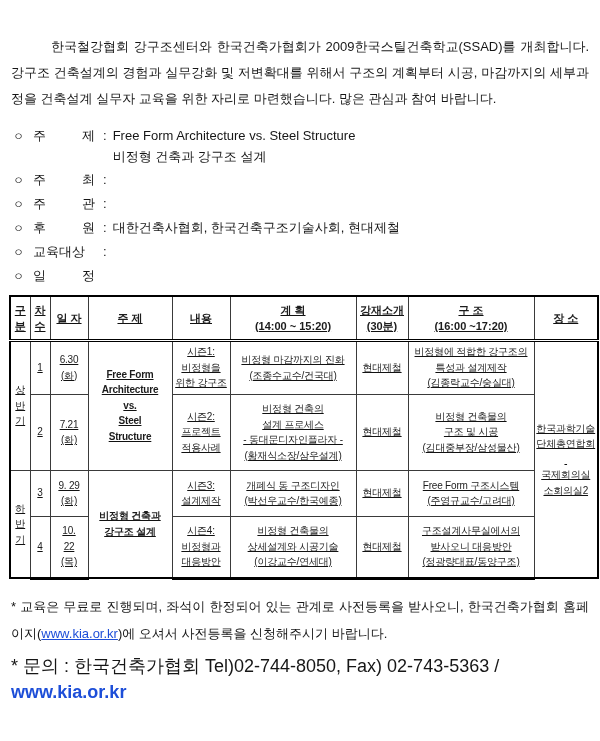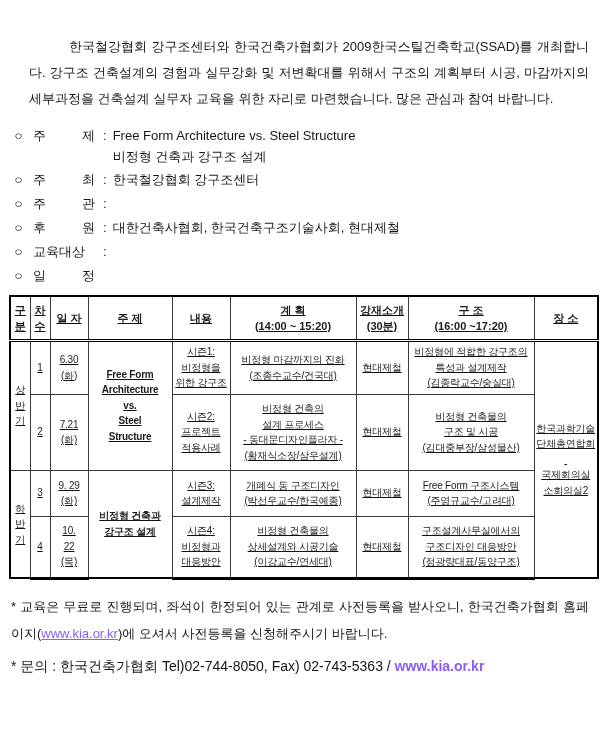--- a/index.html
+++ b/index.html
@@ -7,21 +7,21 @@
   body { font-family: "Liberation Sans", "DejaVu Sans", sans-serif; color: #111; }
   .page { padding: 12px 9px 0 9px; }
 
   .title-wrap { text-align: center; margin-top: 4px; }
   .title-text {
     display: inline-block; font-size: 23px; font-weight: bold; letter-spacing: 0.5px;
     border-bottom: 2px solid #000; padding: 0 3px 2px 3px; color: #000;
   }
 
   .intro {
-    margin: 22px 2px 0 20px; font-size: 13px; line-height: 26px;
+    margin: 22px 2px 0 2px; font-size: 13px; line-height: 26px;
     text-align: justify; text-indent: 40px; word-break: break-all; color: #161616;
   }
 
   .info-list { margin: 13px 0 0 4px; font-size: 13px; color: #161616; }
   .info-row { display: flex; align-items: flex-start; line-height: 21px; margin-bottom: 2px; }
   .marker { width: 20px; font-size: 11px; padding-top: 1px; }
   .ilabel { width: 62px; text-align: justify; text-align-last: justify; }
   .isep { margin: 0 6px 0 8px; white-space: pre; }
   .ival { flex: 1; }
 
@@ -39,22 +39,22 @@
   .sched tbody tr:last-child td { border-bottom: 3px solid #000; }
   .vert { word-break: break-all; line-height: 19px; }
   .pre { white-space: pre-line; }
   .bold { font-weight: bold; }
   .r1 { height: 54px; } .r2 { height: 76px; } .r3 { height: 46px; } .r4 { height: 62px; }
 
   .note {
     margin: 13px 2px 0 2px; font-size: 13px; line-height: 27px;
     text-align: justify; word-break: break-all; color: #161616;
   }
-  .contact { margin: 6px 2px 0 2px; font-size: 14px; line-height: 26px; color: #161616; }
-  .link { color: #8b5cf6; }
+  .contact { margin: 6px 2px 0 2px; font-size: 18px; line-height: 26px; color: #161616; }
+  .link { color: #1d4ed8; }
   .u { text-decoration: underline; }
   .b { font-weight: bold; }
 </style>
 </head>
 <body>
 
 <div class="page">
 
 
   <p class="intro">한국철강협회 강구조센터와 한국건축가협회가 2009한국스틸건축학교(SSAD)를 개최합니다. 강구조 건축설계의 경험과 실무강화 및 저변확대를 위해서 구조의 계획부터 시공, 마감까지의 세부과정을 건축설계 실무자 교육을 위한 자리로 마련했습니다. 많은 관심과 참여 바랍니다.</p>
@@ -68,21 +68,20 @@
       <span class="ival">
         <div>Free Form Architecture vs. Steel Structure</div>
         <div>비정형 건축과 강구조 설계</div>
       </span>
     </div>
 
     <div class="info-row">
       <span class="marker">ㅇ</span>
       <span class="ilabel">주 최</span>
       <span class="isep">:</span>
-      <span class="ival">한국철강협회 강구조센터</span>
     </div>
 
     <div class="info-row">
       <span class="marker">ㅇ</span>
       <span class="ilabel">주 관</span>
       <span class="isep">:</span>
     </div>
 
     <div class="info-row">
       <span class="marker">ㅇ</span>
@@ -201,21 +200,21 @@
 22
 (목)</td>
         <td class="pre">시즌4:
 비정형과
 대응방안</td>
         <td class="pre">비정형 건축물의
 상세설계와 시공기술
 (이강교수/연세대)</td>
         <td>현대제철</td>
         <td class="pre">구조설계사무실에서의
-구조디자인 대응방안
+받사오니 대응방안
 (정광량대표/동양구조)</td>
       </tr>
     </tbody>
   </table>
 
   <p class="note"><span>* 교육은 무료로 진행되며, 좌석이 한정되어 있는 관계로 사전등록을 받사오니, 한국건축가협회 홈페이지(</span><a class="link u">www.kia.or.kr</a><span>)에 오셔서 사전등록을 신청해주시기 바랍니다.</span></p>
 
   <p class="contact"><span>* 문의 :  한국건축가협회 Tel)02-744-8050, Fax) 02-743-5363 / </span><a class="link b">www.kia.or.kr</a></p>
 
 </div>

